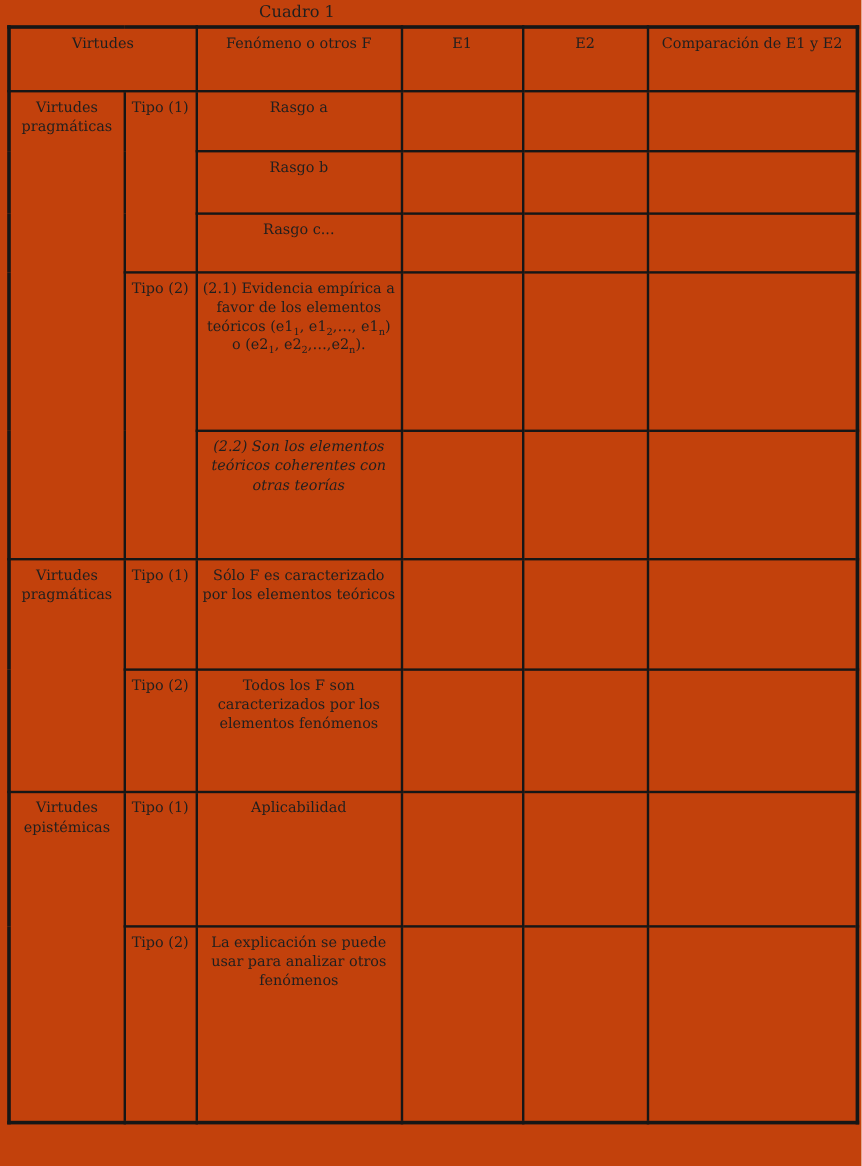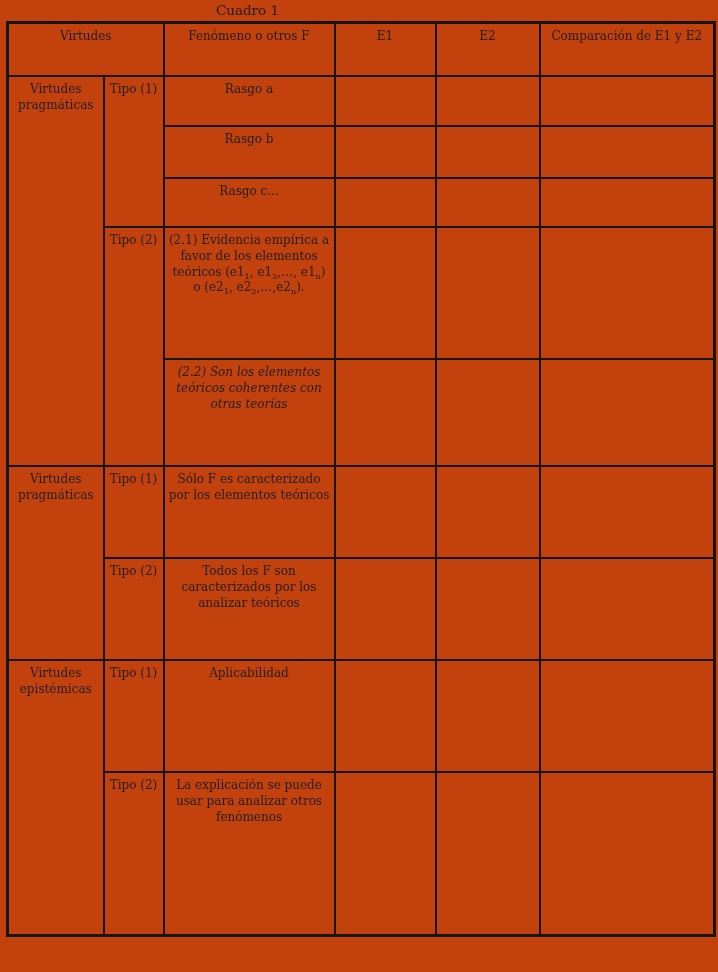--- a/index.html
+++ b/index.html
@@ -129,21 +129,21 @@
         <td rowspan="2">Virtudes pragmáticas</td>
         <td>Tipo (1)</td>
         <td>Sólo F es caracterizado por los elementos teóricos</td>
         <td></td>
         <td></td>
         <td></td>
       </tr>
 
       <tr class="r-analit-2">
         <td>Tipo (2)</td>
-        <td>Todos los F son caracterizados por los analizar teóricos</td>
+        <td>Todos los F son caracterizados por los elementos fenómenos</td>
         <td></td>
         <td></td>
         <td></td>
       </tr>
 
       <tr class="r-pragma-1">
         <td rowspan="2">Virtudes epistémicas</td>
         <td>Tipo (1)</td>
         <td>Aplicabilidad</td>
         <td></td>

